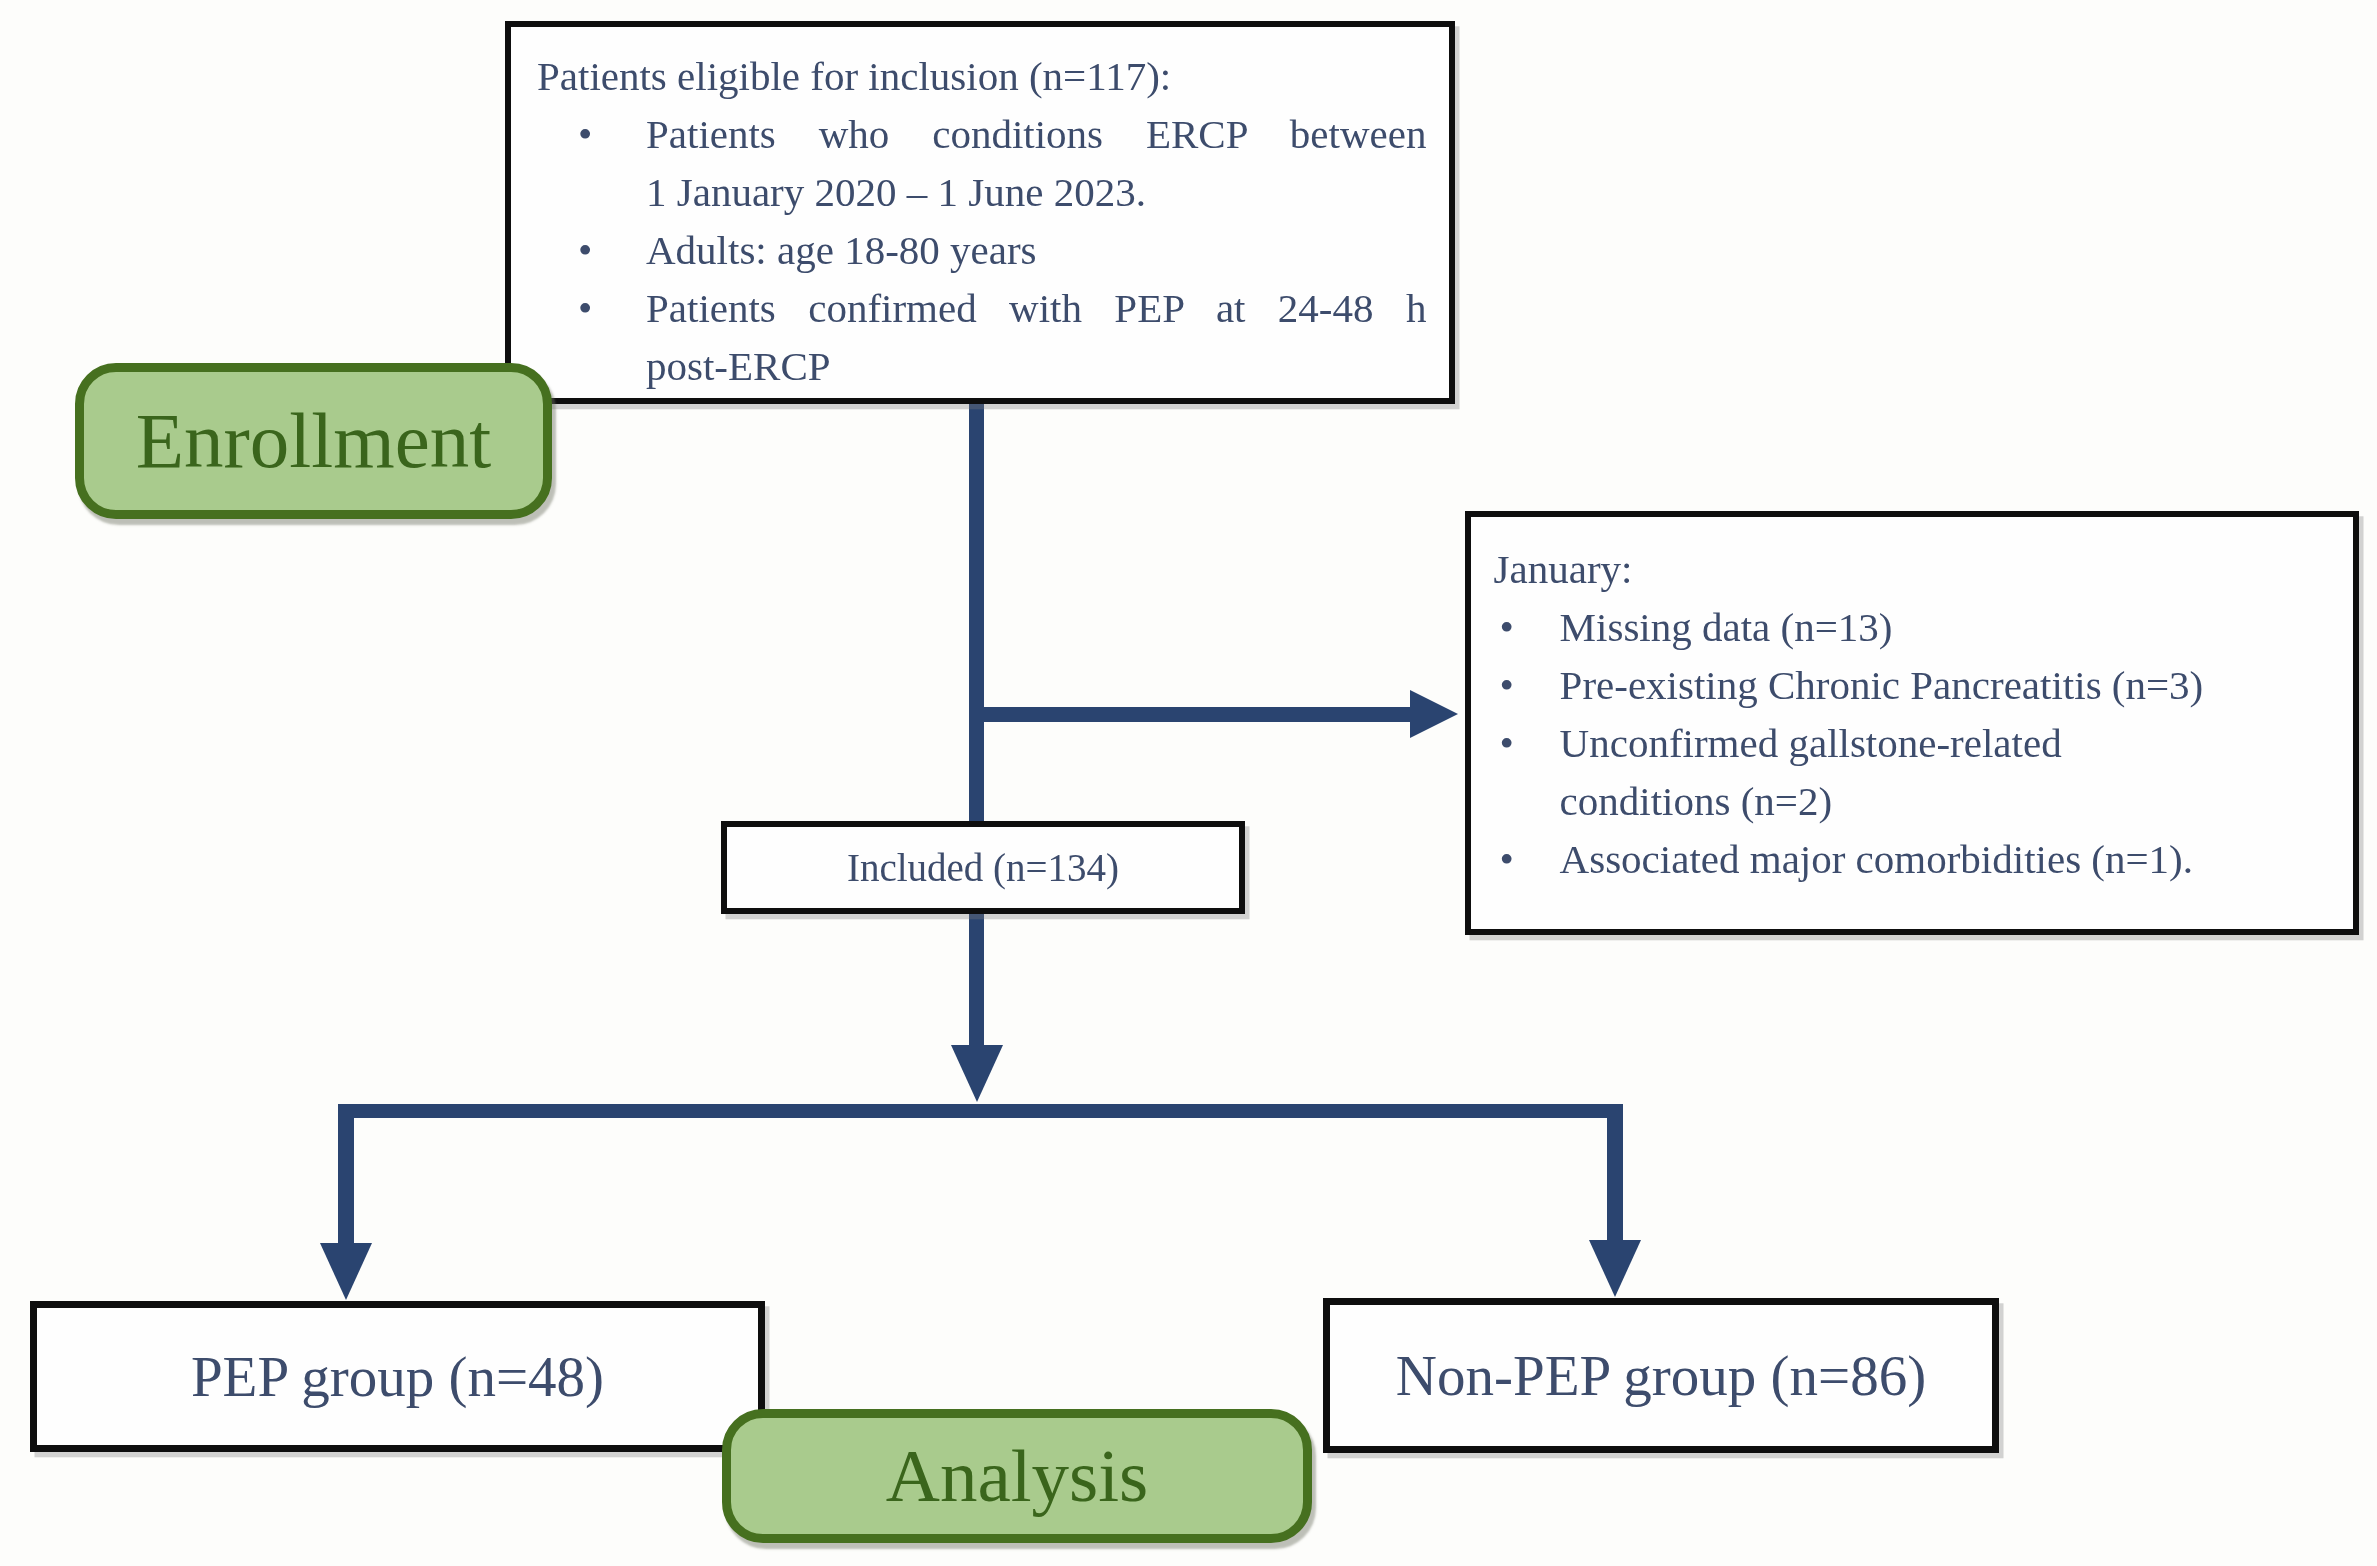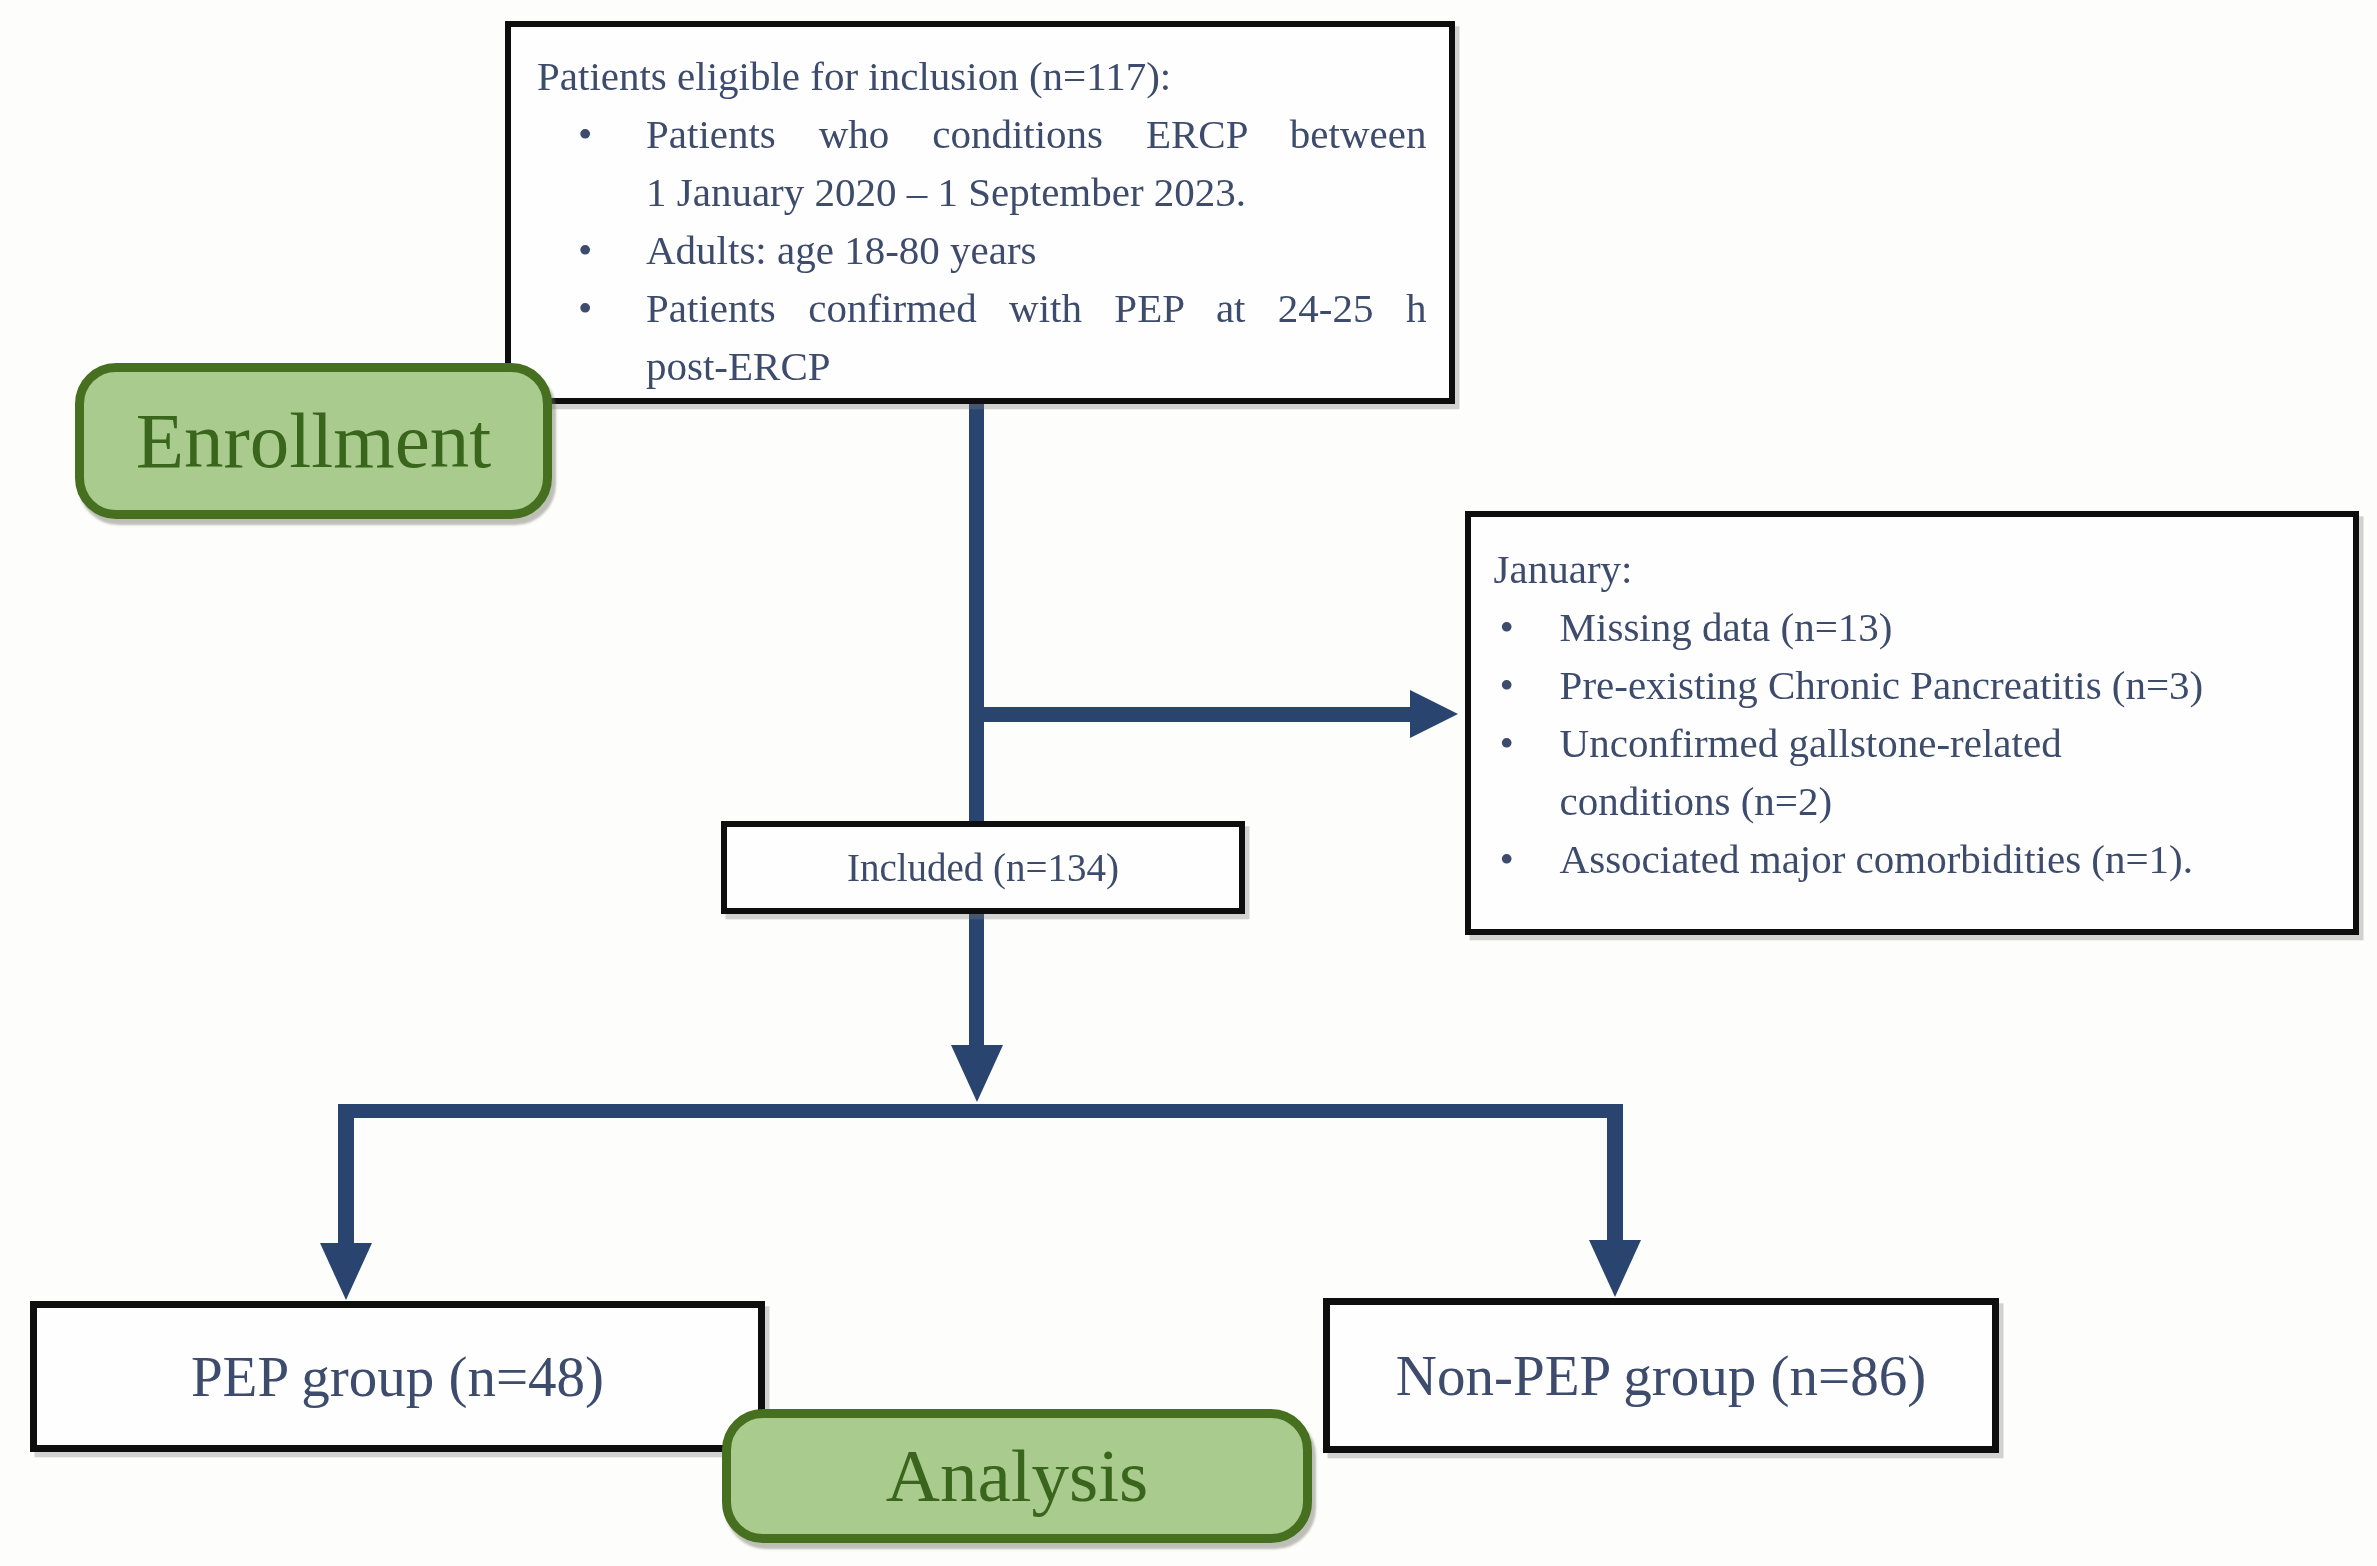--- a/index.html
+++ b/index.html
@@ -60,33 +60,33 @@
   <div class="fhead" id="lhead"></div>
   <div class="fline" id="rdrop"></div>
   <div class="fhead" id="rhead"></div>
 
   <div class="box" id="topbox">
     <div class="ln">Patients eligible for inclusion (n=117):</div>
     <div class="brow">
       <span class="bdot">•</span>
       <div class="btext">
         <div class="ln just">Patients who conditions ERCP between</div>
-        <div class="ln">1 January 2020 – 1 September 2023.</div>
+        <div class="ln">1 January 2020 – 1 June 2023.</div>
       </div>
     </div>
     <div class="brow">
       <span class="bdot">•</span>
       <div class="btext">
         <div class="ln">Adults: age 18-80 years</div>
       </div>
     </div>
     <div class="brow">
       <span class="bdot">•</span>
       <div class="btext">
-        <div class="ln just">Patients confirmed with PEP at 24-25 h</div>
+        <div class="ln just">Patients confirmed with PEP at 24-48 h</div>
         <div class="ln">post-ERCP</div>
       </div>
     </div>
   </div>
 
   <div class="box" id="exclbox">
     <div class="ln">January:</div>
     <div class="brow">
       <span class="bdot">•</span>
       <div class="btext">

